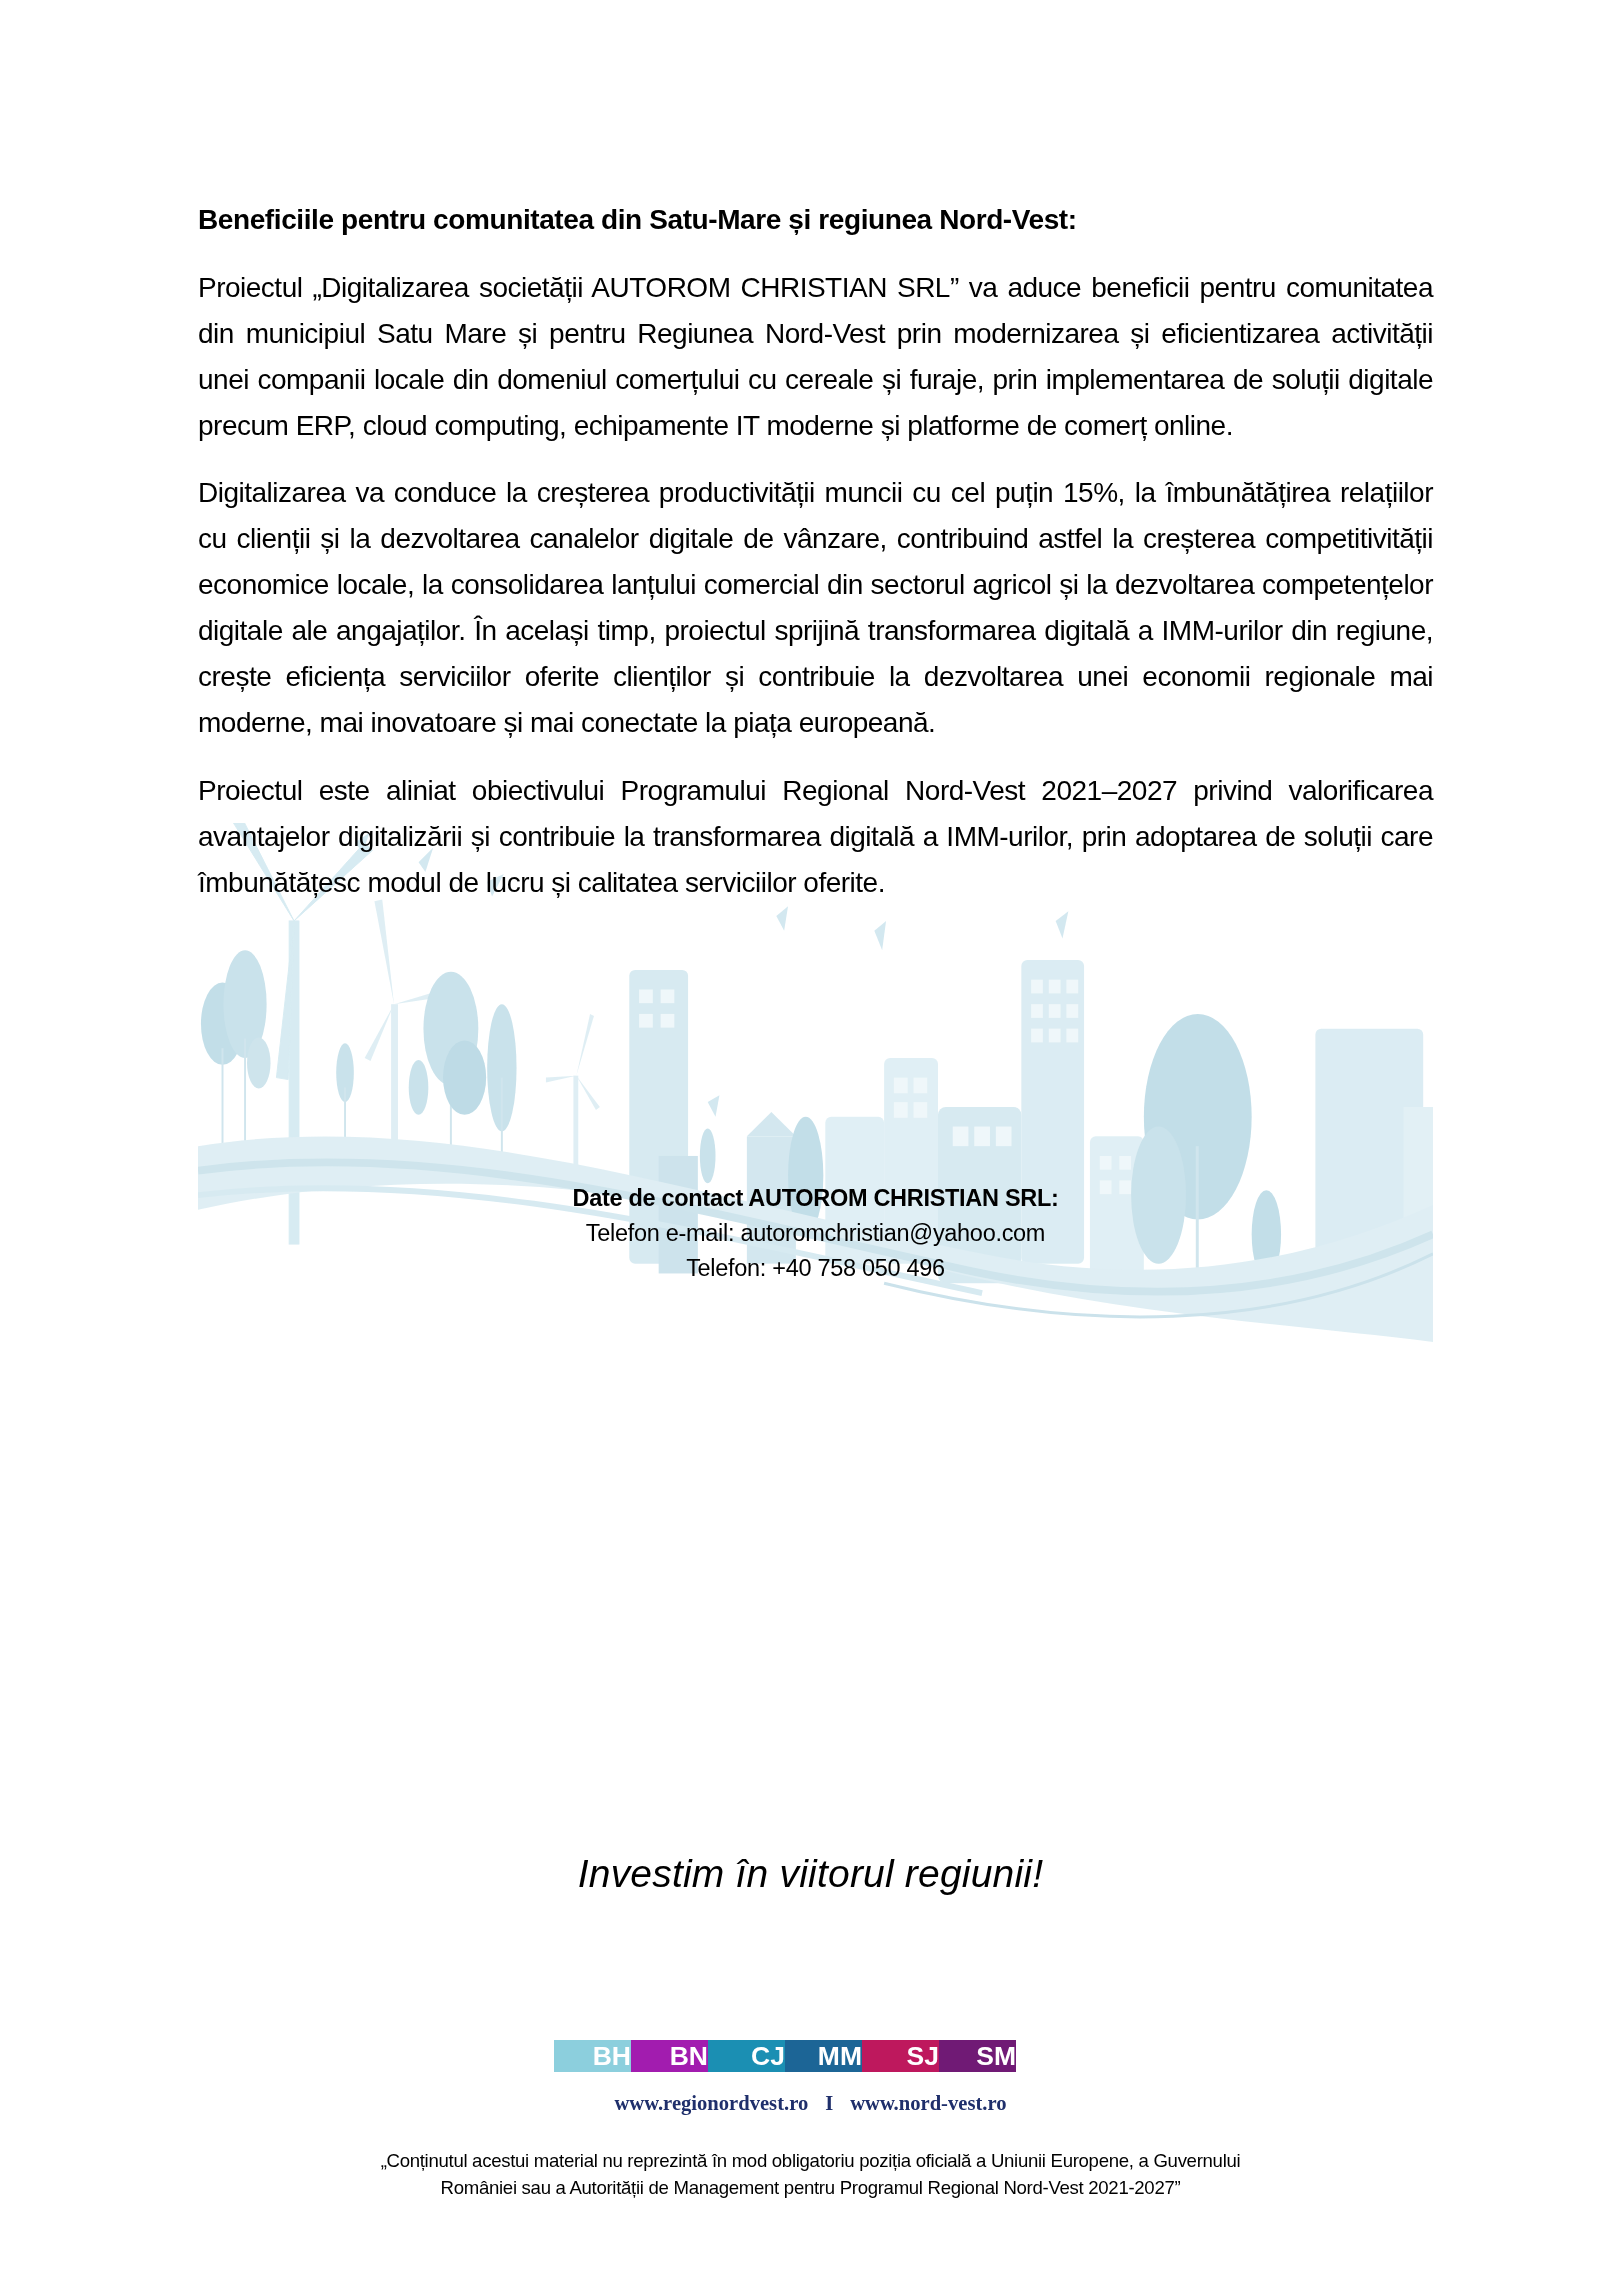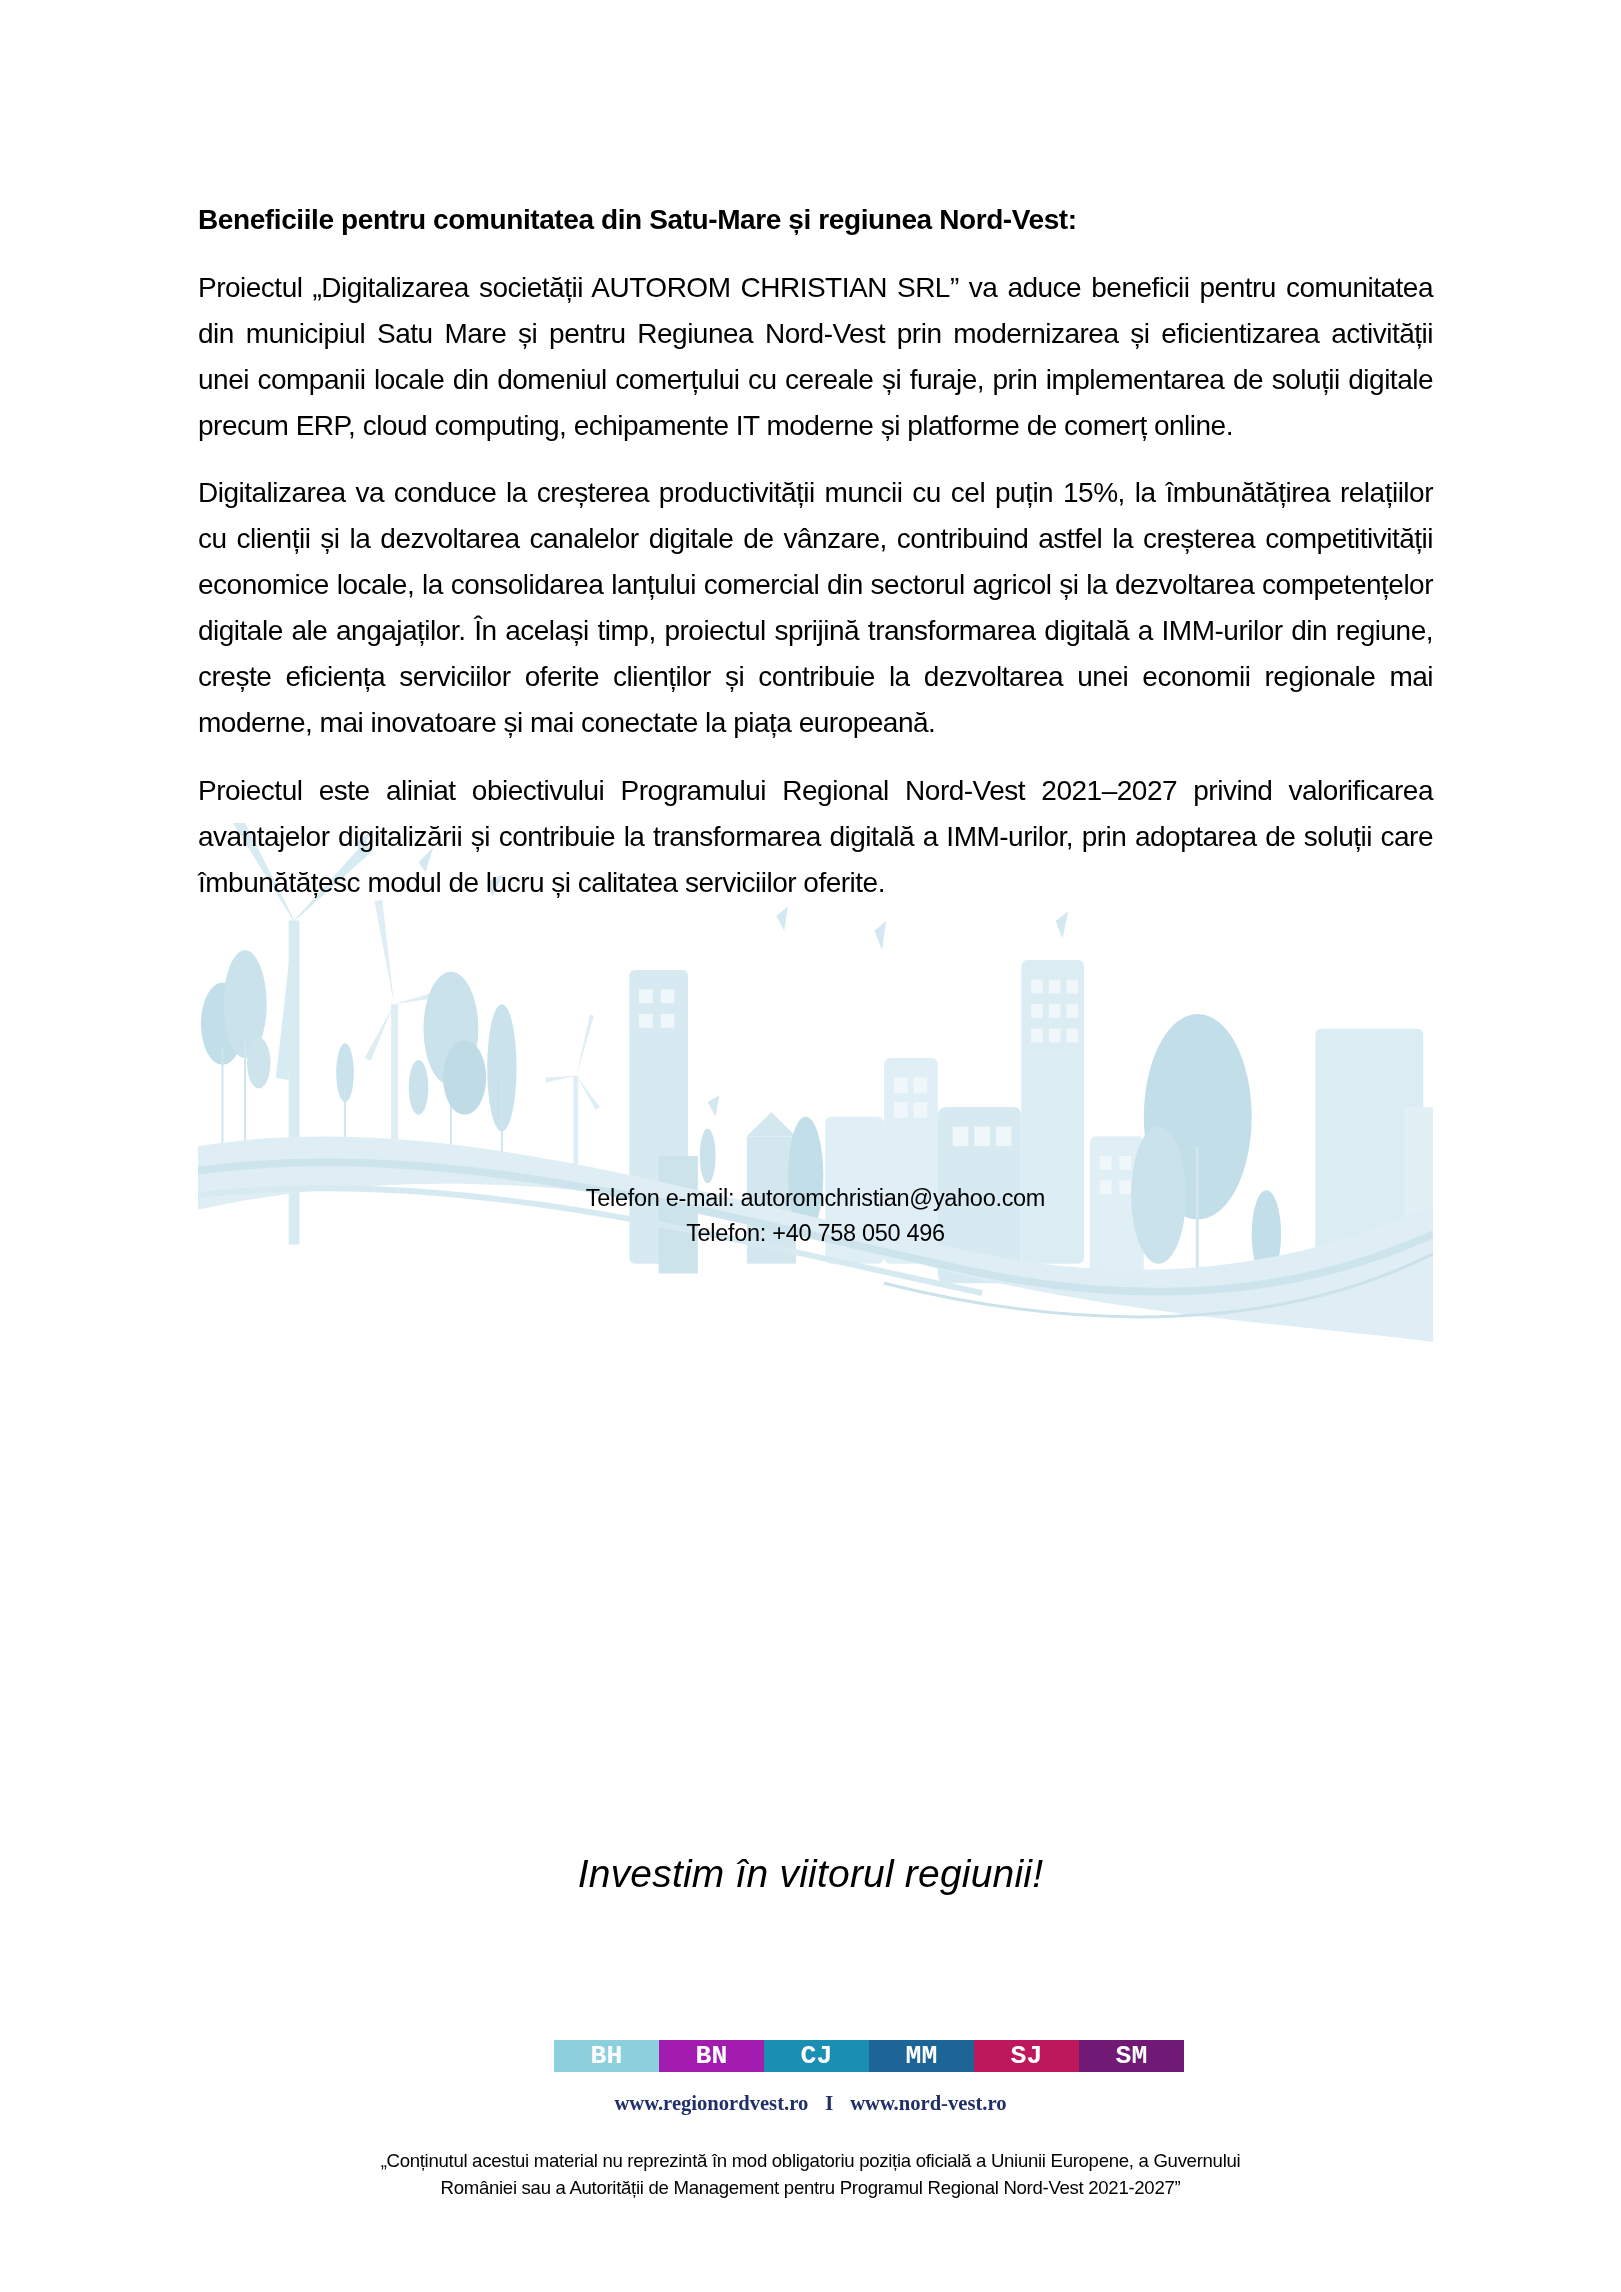--- a/index.html
+++ b/index.html
@@ -13,22 +13,22 @@
     .para { font-size: 28px; line-height: 46px; text-align: justify; margin: 0 0 21.6px 0; letter-spacing: -0.5px; }
 
     .contact { position: absolute; left: 198px; top: 1181px; width: 1235px; text-align: center; z-index: 1; }
     .contact .c-title { font-weight: bold; font-size: 23.5px; line-height: 35px; letter-spacing: -0.3px; }
     .contact .c-line { font-size: 23.5px; line-height: 35px; letter-spacing: -0.3px; }
 
     .slogan { position: absolute; left: 0; top: 1852px; width: 1621px; text-align: center;
               font-size: 39px; font-weight: normal; font-style: italic; letter-spacing: 0.2px; }
 
     .counties { position: absolute; left: 554px; top: 2040px; height: 32px; display: flex; }
-    .county { width: 105px; height: 32px; color: #fff; font-weight: bold; font-size: 26.5px;
-              line-height: 32px; text-align: center; font-family: Liberation Mono, monospace; }
+    .county { width: 77px; height: 32px; color: #fff; font-weight: bold; font-size: 26.5px;
+              line-height: 32px; text-align: right; }
 
     .websites { position: absolute; left: 0; top: 2092px; width: 1621px; text-align: center;
                 font-size: 20.6px; font-weight: bold; color: #1f2f6b; font-family: Liberation Serif, serif; }
     .websites .sep { margin: 0 11.8px; }
 
     .disclaimer { position: absolute; left: 0; top: 2148px; width: 1621px; text-align: center;
                   font-size: 18.6px; line-height: 26.5px; letter-spacing: -0.3px; }
   </style>
 </head>
 <body>
@@ -137,20 +137,21 @@
 </svg>
 
 <div class="content">
   <p class="heading">Beneficiile pentru comunitatea din Satu-Mare și regiunea Nord-Vest:</p>
   <p class="para">Proiectul „Digitalizarea societății AUTOROM CHRISTIAN SRL” va aduce beneficii pentru comunitatea din municipiul Satu Mare și pentru Regiunea Nord-Vest prin modernizarea și eficientizarea activității unei companii locale din domeniul comerțului cu cereale și furaje, prin implementarea de soluții digitale precum ERP, cloud computing, echipamente IT moderne și platforme de comerț online.</p>
   <p class="para">Digitalizarea va conduce la creșterea productivității muncii cu cel puțin 15%, la îmbunătățirea relațiilor cu clienții și la dezvoltarea canalelor digitale de vânzare, contribuind astfel la creșterea competitivității economice locale, la consolidarea lanțului comercial din sectorul agricol și la dezvoltarea competențelor digitale ale angajaților. În același timp, proiectul sprijină transformarea digitală a IMM-urilor din regiune, crește eficiența serviciilor oferite clienților și contribuie la dezvoltarea unei economii regionale mai moderne, mai inovatoare și mai conectate la piața europeană.</p>
   <p class="para">Proiectul este aliniat obiectivului Programului Regional Nord-Vest 2021–2027 privind valorificarea avantajelor digitalizării și contribuie la transformarea digitală a IMM-urilor, prin adoptarea de soluții care îmbunătățesc modul de lucru și calitatea serviciilor oferite.</p>
 </div>
 
 <div class="contact">
+  <div class="c-title">Date de contact  AUTOROM CHRISTIAN SRL:</div>
   <div class="c-line">Telefon e-mail: autoromchristian@yahoo.com</div>
   <div class="c-line">Telefon: +40 758 050 496</div>
 </div>
 
 <div class="slogan">Investim în viitorul regiunii!</div>
 
 <div class="counties">
   <div class="county" style="background:#8ccfdd">BH</div>
   <div class="county" style="background:#a21caf">BN</div>
   <div class="county" style="background:#1b8fb3">CJ</div>

